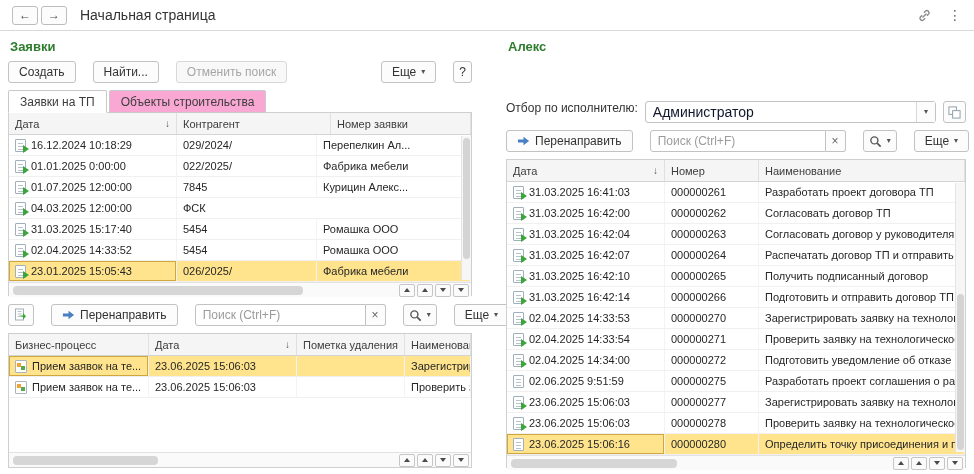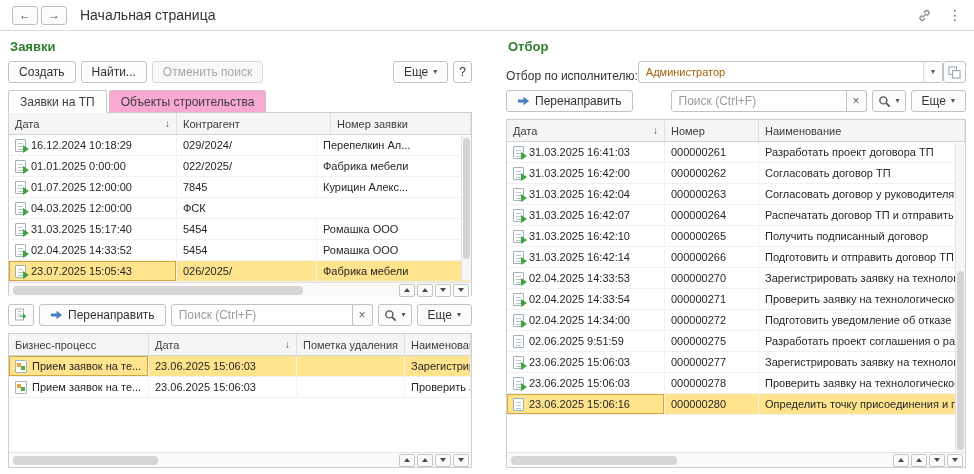--- a/index.html
+++ b/index.html
@@ -29,21 +29,21 @@
   
   .content {
     height: 443px; display: flex; gap: 34px; padding: 2px 8px 6px 8px;
   }
   .panel { display: flex; flex-direction: column; min-width: 0; }
   .panel.left  { flex: 0 0 464px; }
   .panel.right { flex: 1; }
   .panel-title { font-size: 13px; font-weight: bold; color: #2e7d2e; margin: 6px 0 7px 2px; }
 
   
-  .toolbar { display: flex; align-items: center; gap: 5px; margin-bottom: 7px; }
+  .toolbar { display: flex; align-items: center; gap: 17px; margin-bottom: 7px; }
   .btn {
     height: 22px; padding: 0 10px; background: #fcfcfc;
     border: 1px solid #c2c2c2; border-radius: 3px;
     display: inline-flex; align-items: center; gap: 5px;
     font-size: 12px; color: #333; white-space: nowrap;
   }
   .btn.disabled { color: #a6a6a6; border-color: #d8d8d8; background: #f8f8f8; cursor: default; }
   .btn.icon-only { padding: 0 5px; }
   .caret { font-size: 8px; color: #555; line-height: 1; }
   .push-right { margin-left: auto; }
@@ -122,24 +122,24 @@
   .nav-cluster { display: flex; gap: 2px; margin-left: 4px; }
   .nav-btn {
     width: 16px; height: 13px; border: 1px solid #c6c6c6; border-radius: 2px; background: #fbfbfb;
     display: inline-flex; align-items: center; justify-content: center; padding: 0;
   }
   .tri { width: 0; height: 0; border-left: 3px solid transparent; border-right: 3px solid transparent; }
   .tri.up { border-bottom: 4px solid #4a4a4a; }
   .tri.down { border-top: 4px solid #4a4a4a; }
 
   
-  .filter-row { display: flex; align-items: flex-end; margin-bottom: 7px; }
+  .filter-row { display: flex; align-items: flex-start; gap: 7px; margin-bottom: 7px; margin-top: 40px; }
   .filter-label { font-size: 12px; color: #333; white-space: nowrap; }
   .combo { flex: 1; height: 22px; display: flex; border: 1px solid #c2c2c2; border-radius: 3px; background: #fff; min-width: 0; }
-  .combo-input { flex: 1; border: none; outline: none; padding: 0 7px; font-size: 11px; color: #a16207; min-width: 0; background: transparent; }
+  .combo-input { flex: 1; border: none; outline: none; padding: 0 7px; font-size: 14px; color: #0f172a; min-width: 0; background: transparent; }
   .combo-caret { width: 19px; border: none; border-left: 1px solid #d8d8d8; background: #fcfcfc; display: inline-flex; align-items: center; justify-content: center; }
   .sq-btn {
     width: 23px; height: 22px; border: 1px solid #c2c2c2; border-radius: 3px; background: #fcfcfc;
     display: inline-flex; align-items: center; justify-content: center;
   }
   .svg-ic { display: block; }
 </style>
 </head>
 <body>
 
@@ -276,21 +276,21 @@
               <span>5454</span>
             </div>
             <div class="td t1-c3">
               <span>Ромашка ООО</span>
             </div>
           </div>
 
           <div class="trow selected">
             <div class="td t1-c1">
               <span class="row-icon green"></span>
-              <span>23.07.2025 15:05:43</span>
+              <span>23.01.2025 15:05:43</span>
             </div>
             <div class="td t1-c2">
               <span>026/2025/</span>
             </div>
             <div class="td t1-c3">
               <span>Фабрика мебели</span>
             </div>
           </div>
         </div>
       <div class="vscroll">
@@ -417,21 +417,21 @@
             </button>
           <button class="nav-btn">
               <span class="tri down"></span>
             </button>
         </div>
       </div>
     </div>
   </section>
 
   <section class="panel right">
-    <div class="panel-title">Отбор</div>
+    <div class="panel-title">Алекс</div>
 
     <div class="filter-row">
       <span class="filter-label">Отбор по исполнителю:</span>
       <div class="combo">
         <input class="combo-input" value="Администратор" style="">
         <button class="combo-caret">
             <span class="caret">▾</span>
           </button>
       </div>
       <button class="sq-btn">

